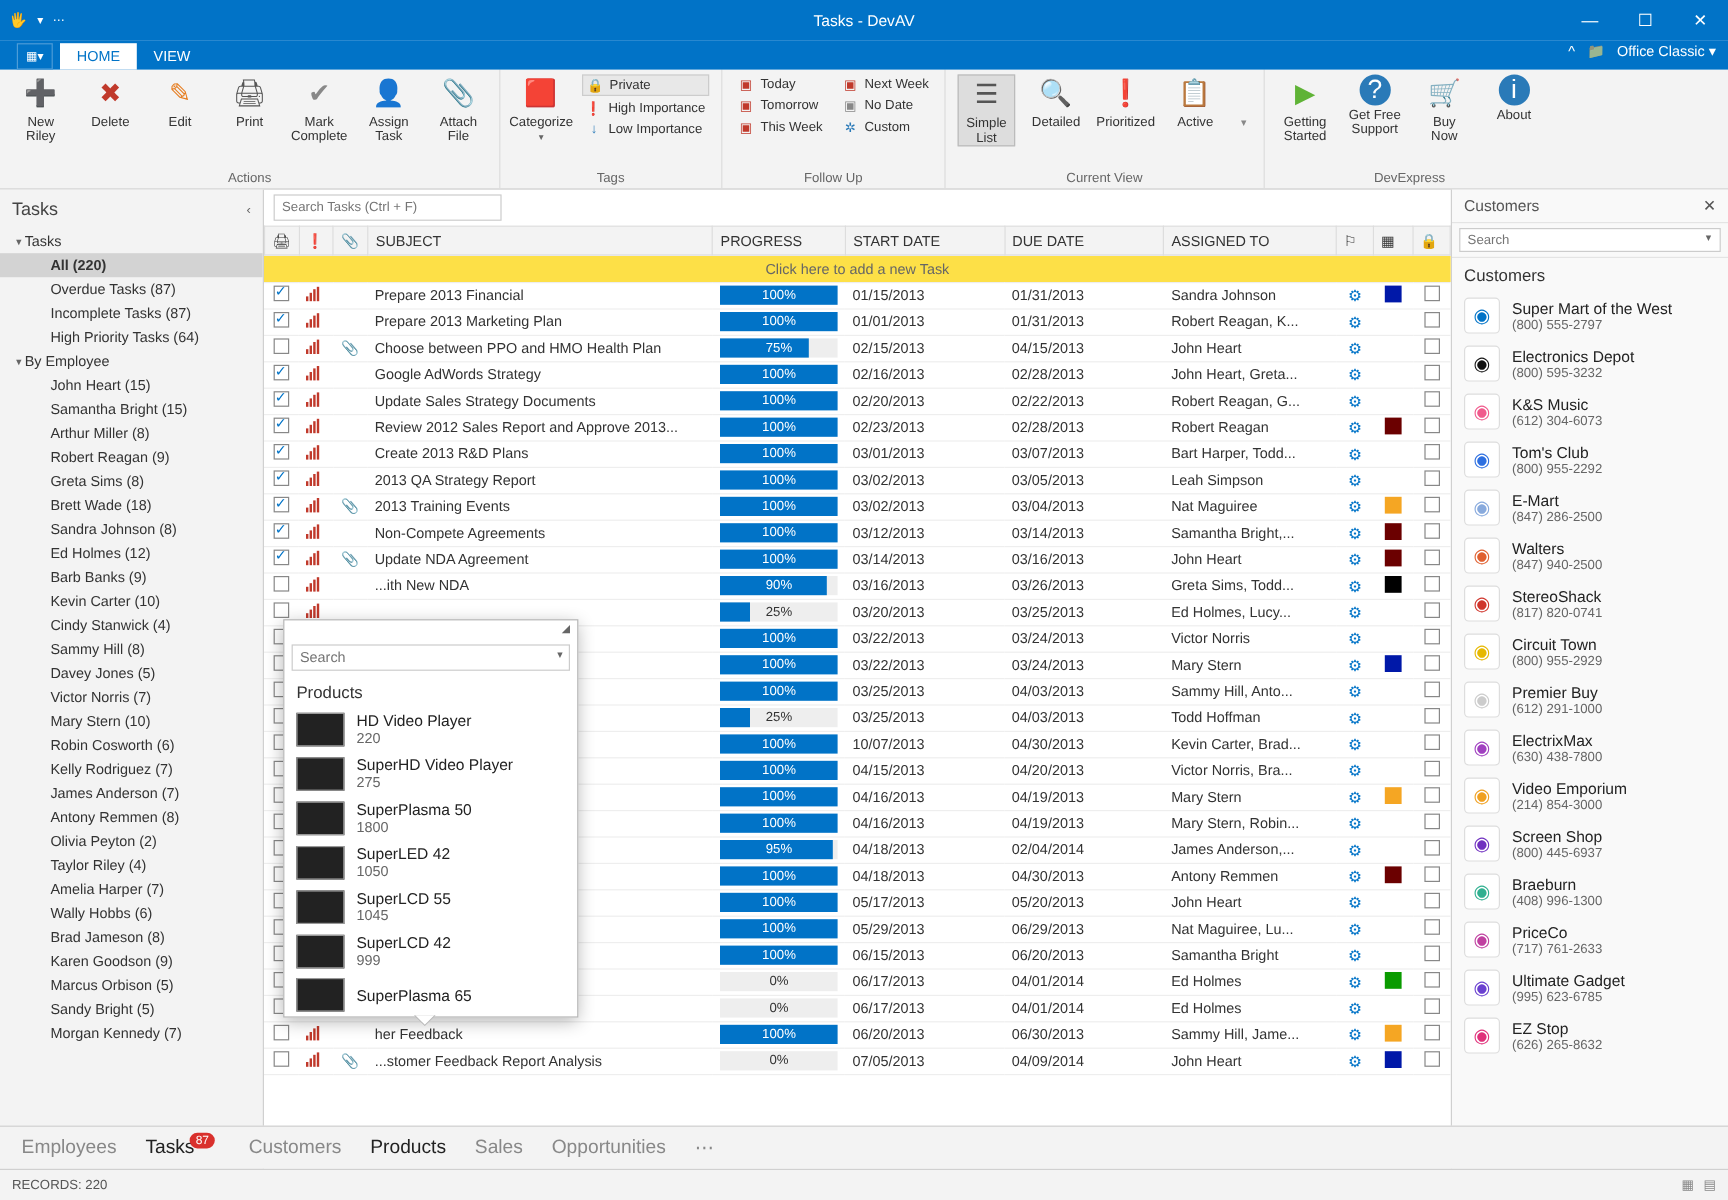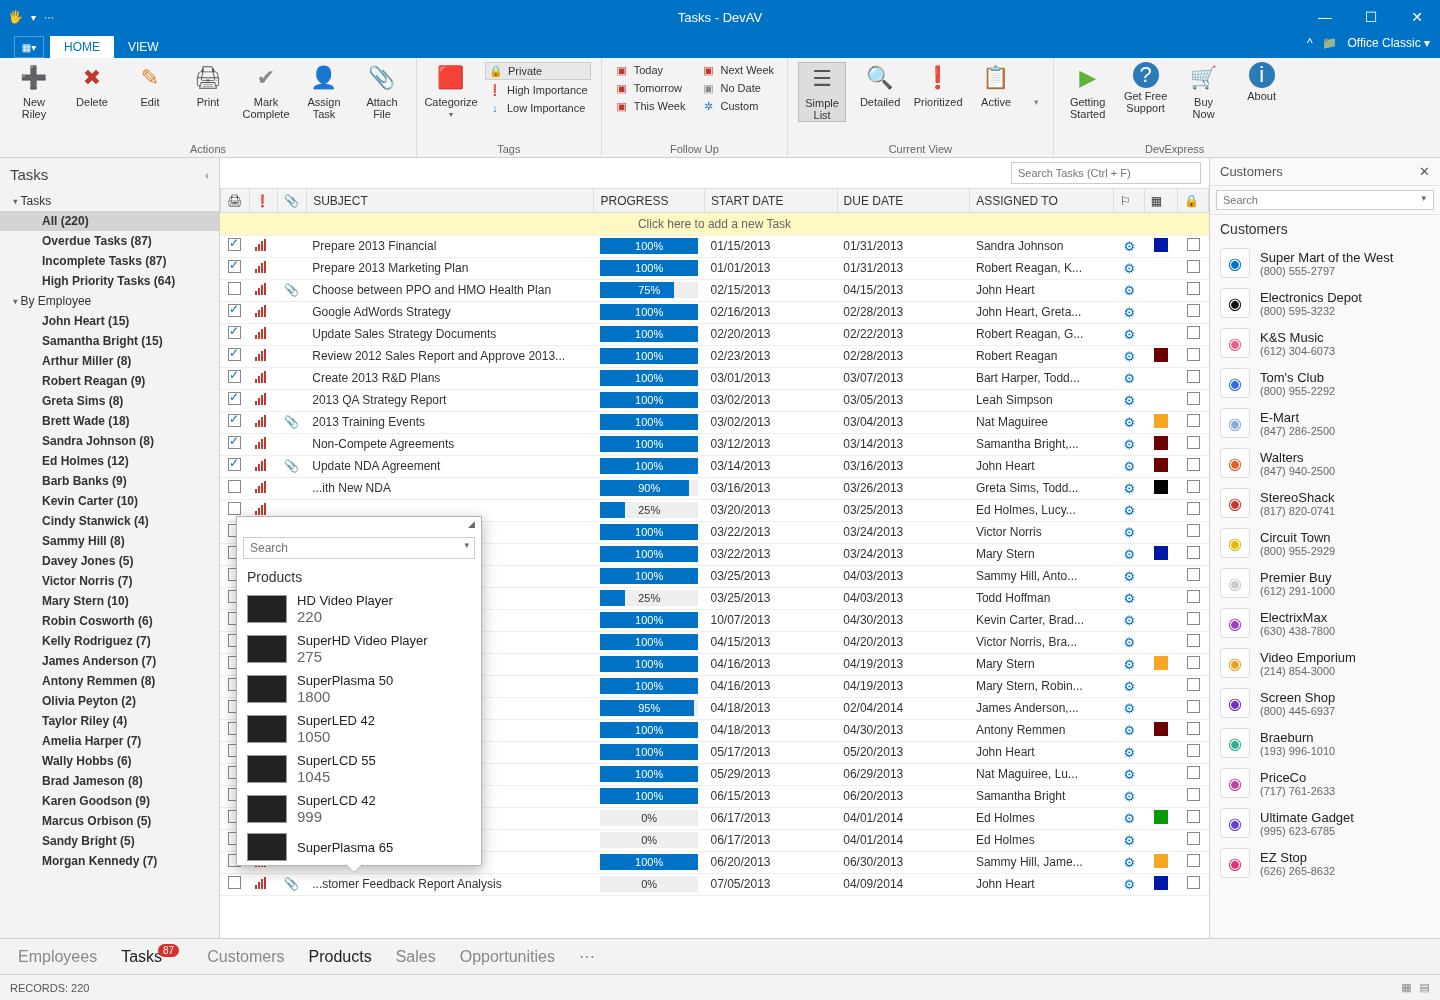--- a/index.html
+++ b/index.html
@@ -23,29 +23,29 @@
 .rcol { display:flex; flex-direction:column; gap:2px;}
 .rsmall { display:flex; align-items:center; gap:5px; font-size:11px; cursor:pointer; padding:1px 3px;}
 .rsmall .sq { width:14px; height:14px; display:inline-flex; align-items:center; justify-content:center; font-size:11px;}
 .rsmall.priv { background:#e8e8e8; border:1px solid #ccc;}
 .content { position:absolute; top:158px; bottom:26px; left:0; right:0; display:flex; }
 .navpanel { width:220px; border-right:1px solid #d0d0d0; background:#f3f3f3; display:flex; flex-direction:column;}
 .navpanel .hdr { display:flex; justify-content:space-between; align-items:center; padding:8px 10px; font-size:15px; color:#444;}
 .tree { flex:1; overflow:auto; font-size:12px;}
 .tree .grp { padding:3px 8px 3px 14px; color:#333; }
 .tree .grp::before { content:"▸ "; font-size:9px; color:#666; display:inline-block; transform:rotate(90deg); margin-right:2px;}
-.tree .item { padding:3px 8px 3px 42px; cursor:pointer;font-weight:bold;}
+.tree .item { padding:3px 8px 3px 42px; cursor:pointer;}
 .tree .item.sel { background:#d3d3d3; font-weight:600;}
 .grid-wrap { flex:1; display:flex; flex-direction:column; border-right:1px solid #d0d0d0;}
-.grid-tools { height:30px; display:flex; justify-content:flex-end; align-items:center; padding:3px 8px;}
+.grid-tools { height:30px; display:flex; align-items:center; padding:3px 8px;}
 .grid-tools input { width:190px; height:22px; border:1px solid #ccc; padding:0 6px; font-size:11px;}
 table.grid { border-collapse:collapse; width:100%; table-layout:fixed;}
 table.grid th { background:#f3f3f3; border:1px solid #ddd; padding:4px 6px; font-weight:400; text-align:left; font-size:12px; height:24px;}
 table.grid td { border-bottom:1px solid #eee; padding:2px 6px; font-size:12px; height:22px; white-space:nowrap; overflow:hidden; text-overflow:ellipsis;}
-.newrow td { text-align:center; color:#666; font-size:12px; background:#fef9c3;}
+.newrow td { text-align:center; color:#666; font-size:12px; background:#fde047;}
 .chk { width:13px; height:13px; border:1px solid #888; display:inline-block; position:relative;}
 .chk.on::after { content:"✓"; position:absolute; top:-3px; left:0; font-size:12px; color:#0173c7;}
 .bars { display:inline-flex; gap:1px; align-items:flex-end; height:12px;}
 .bars span { width:2px; background:#c0392b;}
 .bars.b span:nth-child(1){height:4px}
 .bars.b span:nth-child(2){height:7px}
 .bars.b span:nth-child(3){height:10px}
 .bars.b span:nth-child(4){height:12px}
 .progress { background:#eee; height:16px; width:100%; position:relative;}
 .progress .fill { background:#0173c7; height:100%; }
@@ -71,21 +71,21 @@
 .popup { position:absolute; left:236px; top:516px; width:246px; background:#fff; border:1px solid #b5b5b5; box-shadow:0 4px 14px rgba(0,0,0,0.3); z-index:50;}
 .popup .arrow { position:absolute; bottom:-8px; left:108px; width:0;height:0; border-left:9px solid transparent; border-right:9px solid transparent; border-top:9px solid #b5b5b5;}
 .popup .arrow::after { content:""; position:absolute; top:-9px; left:-8px; width:0;height:0; border-left:8px solid transparent; border-right:8px solid transparent; border-top:8px solid #fff;}
 .popup .psrch { padding:6px; position:relative;}
 .popup .psrch input { width:100%; height:22px; border:1px solid #ccc; padding:0 6px; font-size:12px;}
 .popup .psrch .dd { position:absolute; right:12px; top:9px; font-size:9px; color:#666;}
 .popup .pttl { padding:4px 10px; font-size:14px; color:#333;}
 .popup .pitem { display:flex; gap:10px; padding:4px 10px; align-items:center; cursor:pointer;}
 .popup .pitem .thmb { width:40px; height:28px; background:#222; border:1px solid #999;}
 .popup .pitem .pn { font-size:13px; color:#222;}
-.popup .pitem .pq { font-size:15px; color:#666;}
+.popup .pitem .pq { font-size:12px; color:#666;}
 .gridbody { overflow-y:auto; flex:1;}
 .clip { width:12px; color:#888; font-size:12px;}
 .colic { width:26px;} .colp {width:26px;} .colcl {width:26px;}
 .cols {width:260px;} .colpr{width:100px;} .cold{width:120px;} .colas{width:130px;} .colg{width:28px;} .colsw{width:30px;} .colck{width:28px;}
 </style>
 </head>
 <body>
 
 <div class="titlebar">
   <div class="left">
@@ -1137,21 +1137,21 @@
           <div class="logo" style="color:#7030c0">◉</div>
           <div>
             <div class="nm">Screen Shop</div>
             <div class="ph">(800) 445-6937</div>
           </div>
         </div>
         <div class="cust">
           <div class="logo" style="color:#30b090">◉</div>
           <div>
             <div class="nm">Braeburn</div>
-            <div class="ph">(193) 996-1010</div>
+            <div class="ph">(408) 996-1300</div>
           </div>
         </div>
         <div class="cust">
           <div class="logo" style="color:#c040a0">◉</div>
           <div>
             <div class="nm">PriceCo</div>
             <div class="ph">(717) 761-2633</div>
           </div>
         </div>
         <div class="cust">

